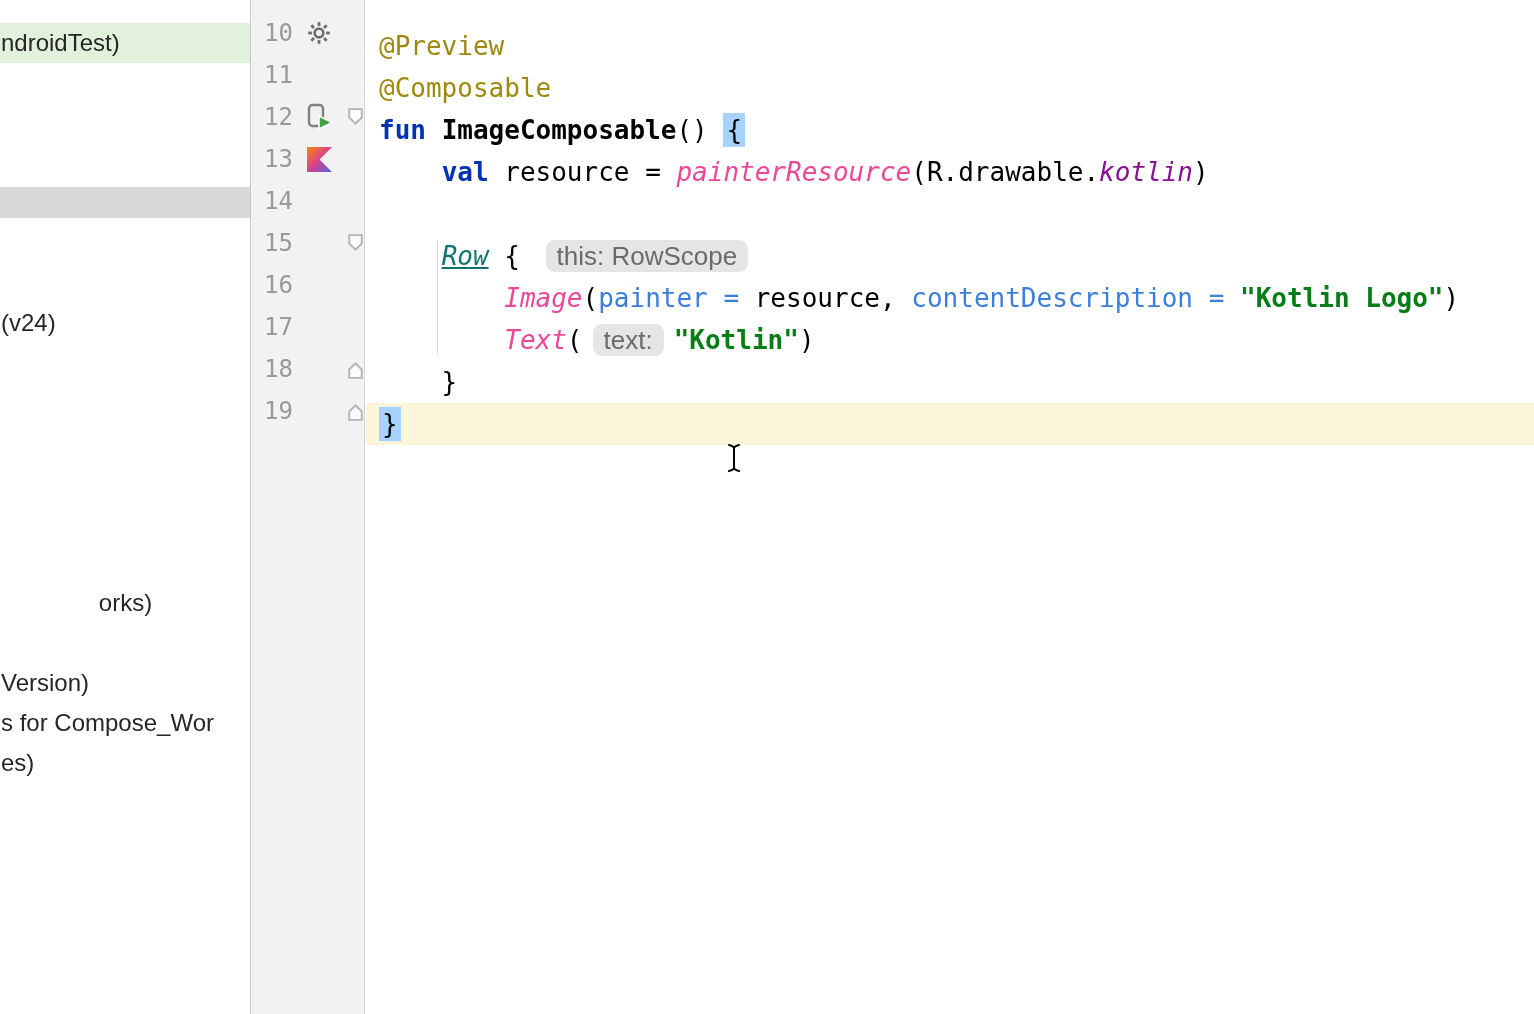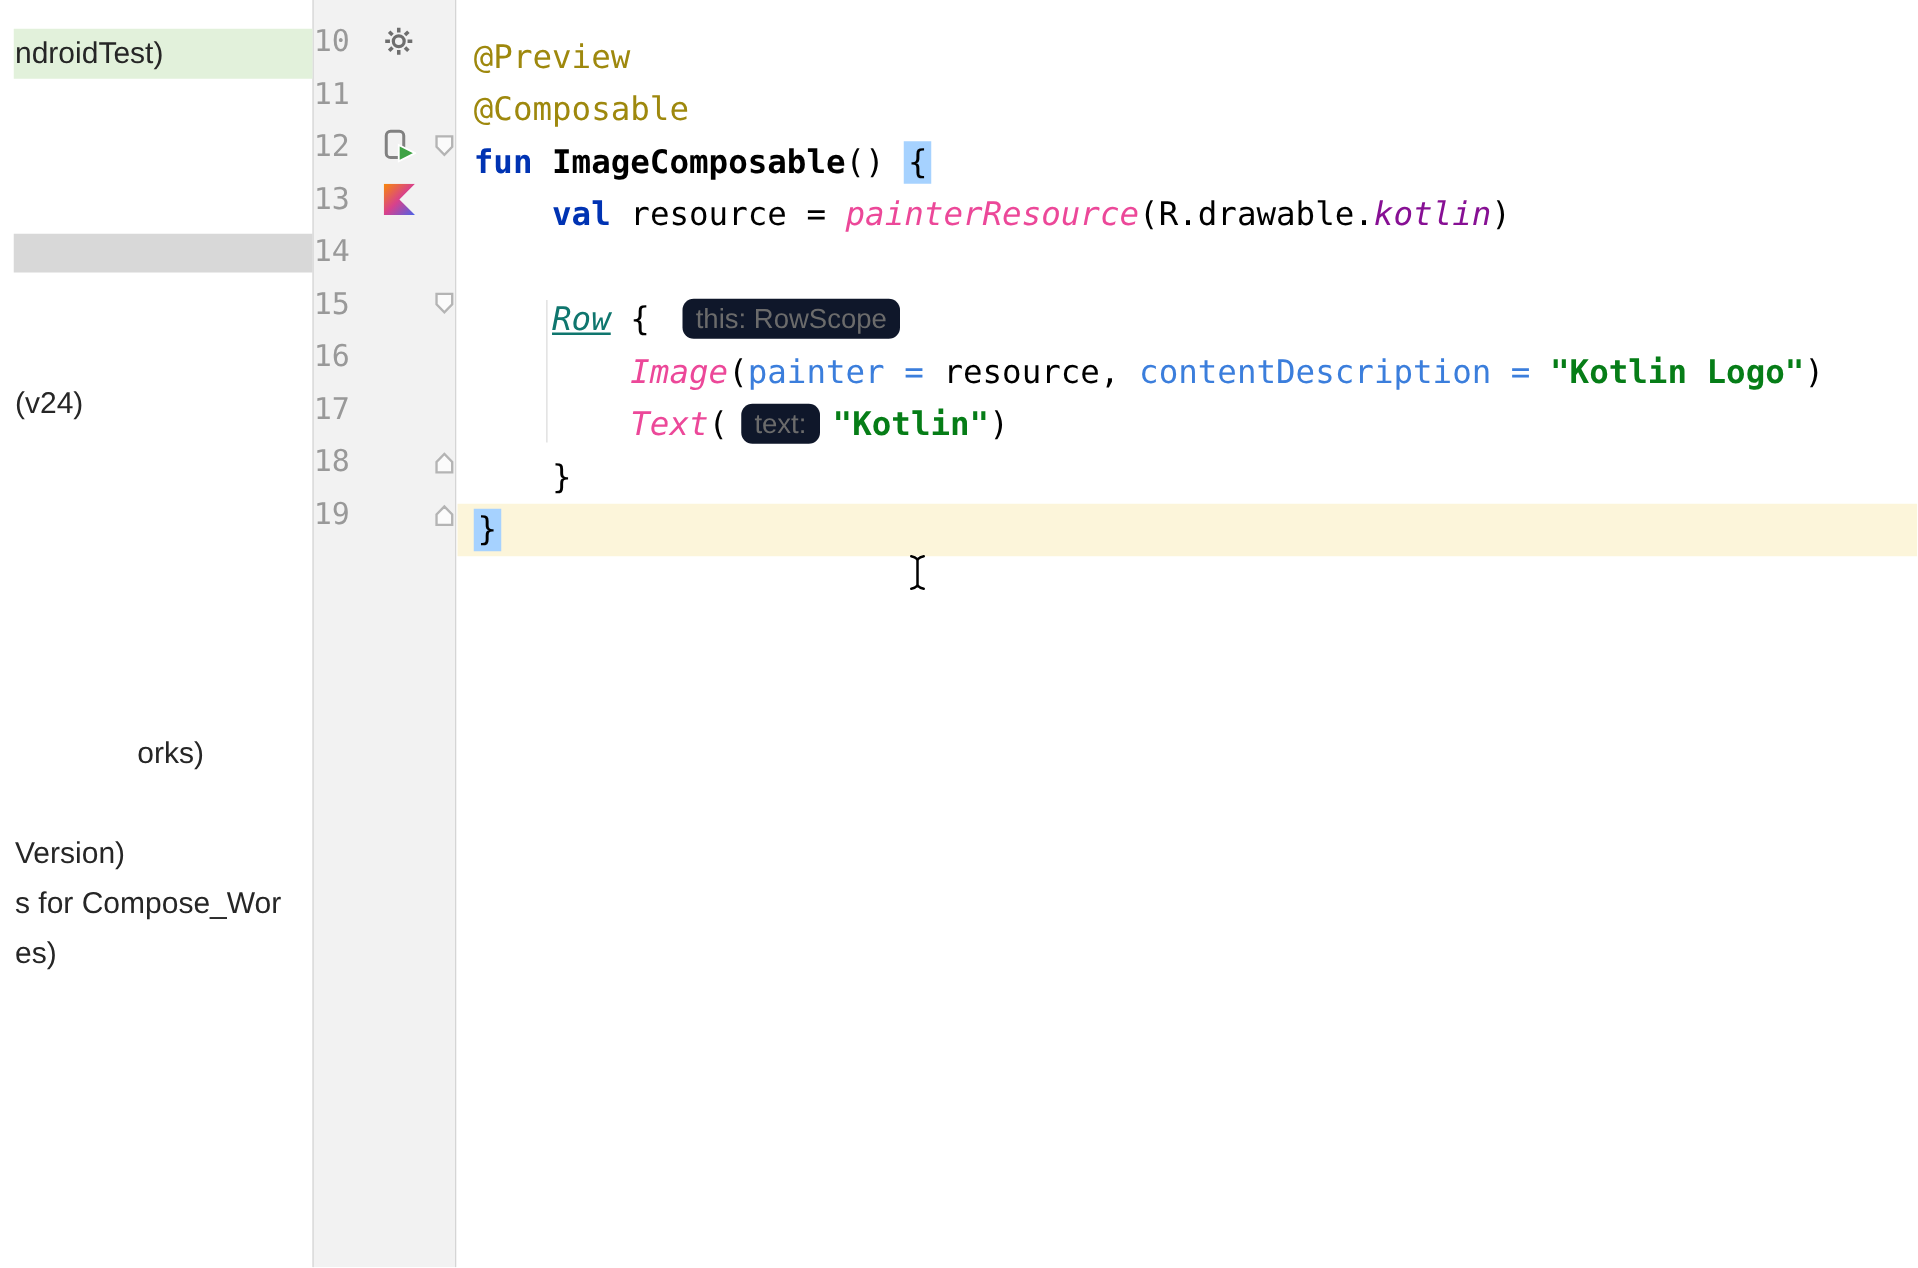--- a/index.html
+++ b/index.html
@@ -4,31 +4,31 @@
 <style>
   * { margin:0; padding:0; box-sizing:border-box; }
   html,body { width:1534px; height:1014px; overflow:hidden; background:#ffffff;
               font-family:"Liberation Sans", sans-serif; }
   .stage { position:relative; width:1534px; height:1014px; background:#ffffff; overflow:hidden; }
 
   
   .project-panel { position:absolute; left:0; top:0; width:251px; height:100%;
                    background:#ffffff; border-right:1px solid #c9c9c9; overflow:hidden; }
   .tree-row { position:absolute; left:0; width:100%; height:40px;
-              display:flex; align-items:center; font-size:24px; color:#262626; white-space:nowrap;margin-left:11px; }
+              display:flex; align-items:center; font-size:24px; color:#262626; white-space:nowrap; }
   .tree-row.bg-green { background:#e2f1db; }
   .tree-row.bg-gray  { background:#d8d8d8; height:31px; }
   .tree-row.bg-none  { background:transparent; }
   .tree-label { padding-left:1px; }
 
   
   .gutter { position:absolute; left:251px; top:0; width:114px; height:100%;
             background:#f2f2f2; border-right:1px solid #d5d5d5; padding-top:12px; }
   .gutter-line { position:relative; height:42px; display:flex; align-items:center; }
-  .lnum { display:inline-block; width:42px; text-align:left;
+  .lnum { display:inline-block; width:42px; text-align:right;
           font-family:"DejaVu Sans Mono", monospace; font-size:24px; color:#999999; }
   .gicon { display:inline-flex; width:32px; height:32px; margin-left:10px;
            align-items:center; justify-content:center; }
   .fold { position:absolute; right:-3px; top:50%; transform:translateY(-50%);
           width:24px; height:28px; display:flex; align-items:center; justify-content:center; }
 
   
   .editor { position:absolute; left:366px; top:0; right:0; height:100%;
             background:#ffffff; padding-top:25px;
             font-family:"DejaVu Sans Mono", monospace; font-size:26px; }
@@ -40,22 +40,22 @@
   .tok-keyword    { color:#0033b3; font-weight:bold; }
   .tok-decl       { color:#000000; font-weight:bold; }
   .tok-fn         { color:#ec4899; font-style:italic; }
   .tok-fn-u       { color:#0f766e; font-style:italic; text-decoration:underline; }
   .tok-string     { color:#067d17; font-weight:bold; }
   .tok-param      { color:#3b7edc; }
   .tok-prop       { color:#871094; font-style:italic; }
   .tok-brace      { color:#000000; background:#a6d2ff; padding:2px 3px; }
 
   .hint-chip { display:inline-block; vertical-align:middle; position:relative; top:-2px;
-               background:#0f172a; color:#6b6b6b; border-radius:9px; padding:2px 11px;
-               font-family:"Liberation Sans", sans-serif; font-size:22px; line-height:28px;
+               background:#e5e5e5; color:#6b6b6b; border-radius:9px; padding:2px 11px;
+               font-family:"Liberation Sans", sans-serif; font-size:26px; line-height:28px;
                margin:4px 10px; white-space:pre; }
 
   .indent-guide { position:absolute; left:71px; top:240px; width:1px; height:114px;
                   background:#dcdcdc; }
 
   .ibeam { position:absolute; left:726px; top:443px; }
 </style>
 </head>
 <body>
 

